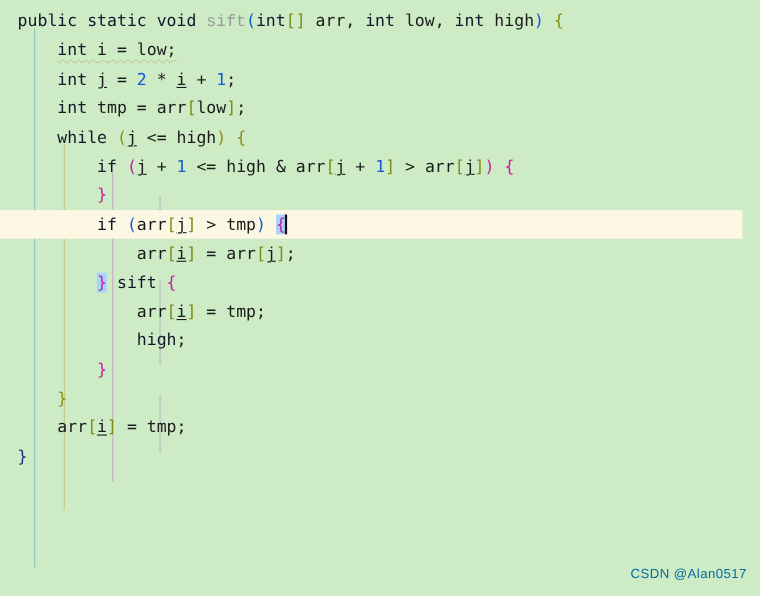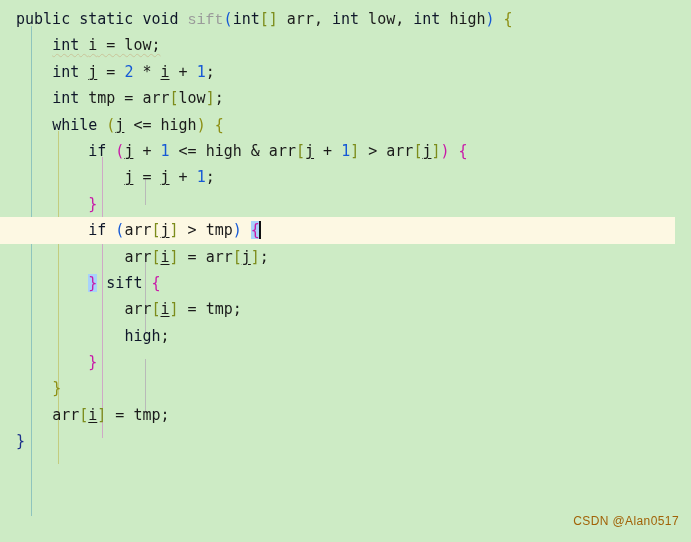--- a/index.html
+++ b/index.html
@@ -79,21 +79,21 @@
     vertical-align: -4px;
     margin-left: -1px;
   }
 
   .watermark {
     position: absolute;
     right: 12px;
     bottom: 8px;
     font-family: "Liberation Sans", sans-serif;
     font-size: 12px;
-    color: #a16207;
+    color: #0369a1;
     letter-spacing: .4px;
     z-index: 3;
   }
 </style>
 </head>
 <body>
 
 <div id="editor">
 
   <div class="guides">
@@ -105,21 +105,20 @@
       <div class="guide" style="left: 145px; top: 359px; height: 53px; background: rgb(185, 185, 185);"></div>
     </div>
 
   <div class="code-lines">
       <div class="line"><span class="kw">public</span><span class="plain"> </span><span class="kw">static</span><span class="plain"> </span><span class="kw">void</span><span class="plain"> </span><span class="mth">sift</span><span class="par">(</span><span class="kw">int</span><span class="brk">[]</span><span class="plain"> arr, </span><span class="kw">int</span><span class="plain"> low, </span><span class="kw">int</span><span class="plain"> high</span><span class="par">)</span><span class="plain"> </span><span class="br1">{</span></div>
       <div class="line"><span class="plain">    </span><span class="kw warn">int</span><span class="plain warn"> </span><span class="var warn">i</span><span class="plain warn"> = low;</span></div>
       <div class="line"><span class="plain">    </span><span class="kw">int</span><span class="plain"> </span><span class="var">j</span><span class="plain"> = </span><span class="num">2</span><span class="plain"> * </span><span class="var">i</span><span class="plain"> + </span><span class="num">1</span><span class="plain">;</span></div>
       <div class="line"><span class="plain">    </span><span class="kw">int</span><span class="plain"> tmp = arr</span><span class="brk">[</span><span class="plain">low</span><span class="brk">]</span><span class="plain">;</span></div>
       <div class="line"><span class="plain">    </span><span class="kw">while</span><span class="plain"> </span><span class="br1">(</span><span class="var">j</span><span class="plain"> &lt;= high</span><span class="br1">)</span><span class="plain"> </span><span class="br1">{</span></div>
       <div class="line"><span class="plain">        </span><span class="kw">if</span><span class="plain"> </span><span class="br2">(</span><span class="var">j</span><span class="plain"> + </span><span class="num">1</span><span class="plain"> &lt;= high &amp; arr</span><span class="brk">[</span><span class="var">j</span><span class="plain"> + </span><span class="num">1</span><span class="brk">]</span><span class="plain"> &gt; arr</span><span class="brk">[</span><span class="var">j</span><span class="brk">]</span><span class="br2">)</span><span class="plain"> </span><span class="br2">{</span></div>
-      <div class="line"><span class="plain">            </span><span class="var">j</span><span class="plain"> = </span><span class="var">j</span><span class="plain"> + </span><span class="num">1</span><span class="plain">;</span></div>
       <div class="line"><span class="plain">        </span><span class="br2">}</span></div>
       <div class="line current"><span class="plain">        </span><span class="kw">if</span><span class="plain"> </span><span class="par">(</span><span class="plain">arr</span><span class="brk">[</span><span class="var">j</span><span class="brk">]</span><span class="plain"> &gt; tmp</span><span class="par">)</span><span class="plain"> </span><span class="br2 match">{</span><span class="caret"></span></div>
       <div class="line"><span class="plain">            </span><span class="plain">arr</span><span class="brk">[</span><span class="var">i</span><span class="brk">]</span><span class="plain"> = arr</span><span class="brk">[</span><span class="var">j</span><span class="brk">]</span><span class="plain">;</span></div>
       <div class="line"><span class="plain">        </span><span class="br2 match">}</span><span class="plain"> </span><span class="kw">sift</span><span class="plain"> </span><span class="br2">{</span></div>
       <div class="line"><span class="plain">            </span><span class="plain">arr</span><span class="brk">[</span><span class="var">i</span><span class="brk">]</span><span class="plain"> = tmp;</span></div>
       <div class="line"><span class="plain">            </span><span class="kw">high</span><span class="plain">;</span></div>
       <div class="line"><span class="plain">        </span><span class="br2">}</span></div>
       <div class="line"><span class="plain">    </span><span class="br1">}</span></div>
       <div class="line"><span class="plain">    </span><span class="plain">arr</span><span class="brk">[</span><span class="var">i</span><span class="brk">]</span><span class="plain"> = tmp;</span></div>
       <div class="line"><span class="br0">}</span></div>

